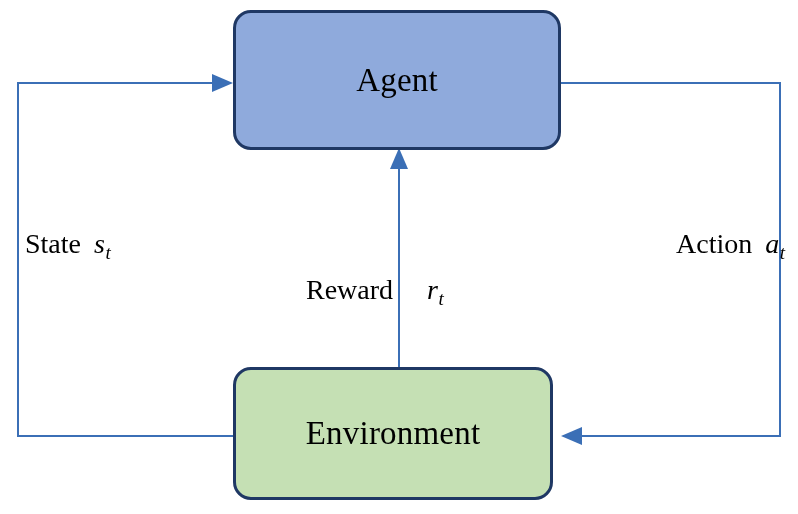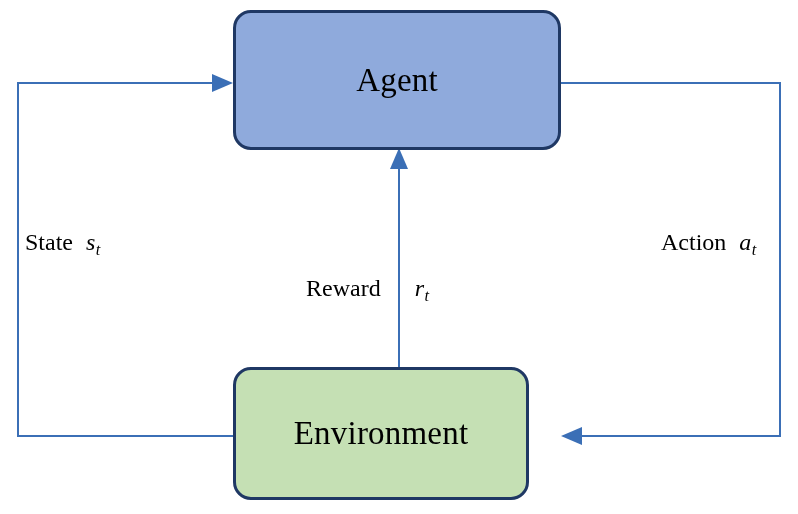--- a/index.html
+++ b/index.html
@@ -48,51 +48,51 @@
 
   #agent-node {
     left: 233px;
     top: 10px;
     width: 328px;
     height: 140px;
   }
   #environment-node {
     left: 233px;
     top: 367px;
-    width: 296px;
+    width: 320px;
     height: 133px;
   }
 
   
   .edge-label {
     position: absolute;
     white-space: nowrap;
     color: #000000;
     font-family: "Liberation Serif", "DejaVu Serif", serif;
-    font-size: 24px;
+    font-size: 28px;
     line-height: 1;
   }
   .edge-label .word {
     font-style: normal;
   }
   .edge-label .sym {
     font-style: italic;
   }
   .edge-label .sub {
     font-style: italic;
     font-size: 0.68em;
     vertical-align: -0.32em;
     margin-left: 0.5px;
   }
   .gap-sm { display: inline-block; width: 13px; }
   .gap-lg { display: inline-block; width: 34px; }
 
   #state-label  { left: 25px;  top: 230px; }
   #reward-label { left: 306px; top: 230px; margin-top: 46px; }
-  #action-label { left: 661px; top: 230px; }
+  #action-label { left: 676px; top: 230px; }
 </style>
 </head>
 <body>
 
 <div id="canvas">
 
   <svg id="diagram-svg" viewBox="0 0 798 514" xmlns="http://www.w3.org/2000/svg">
 
     <g>
       <path d="M 233 436 L 18 436 L 18 83 L 212 83" fill="none" stroke="#3B6FB6" stroke-width="2"></path>

